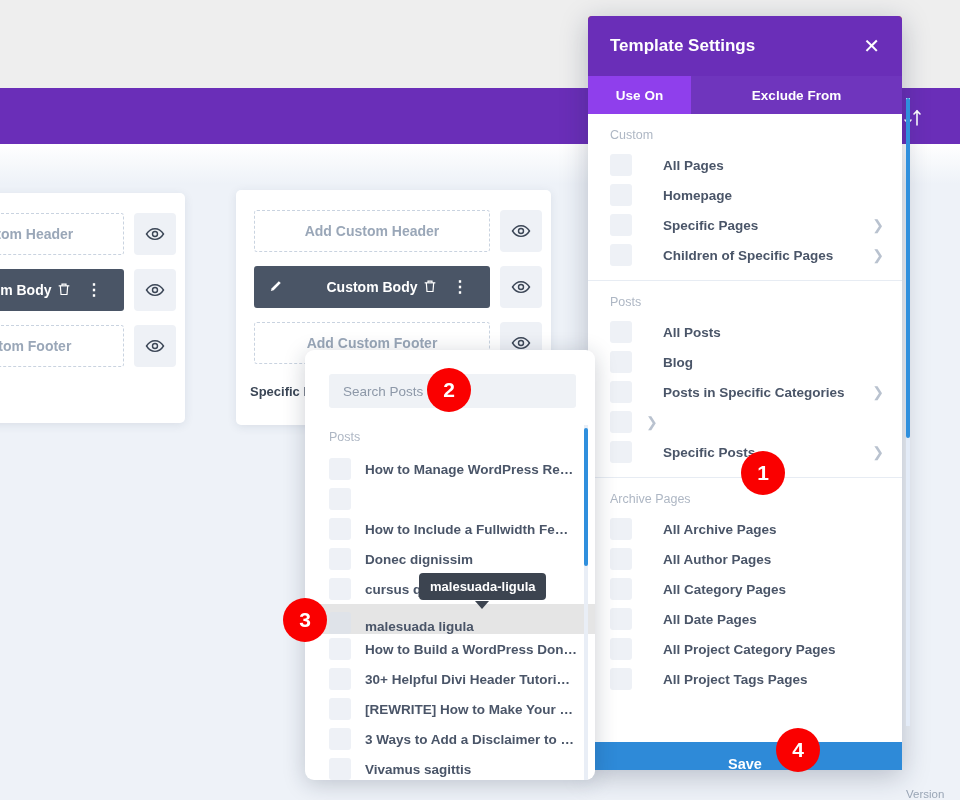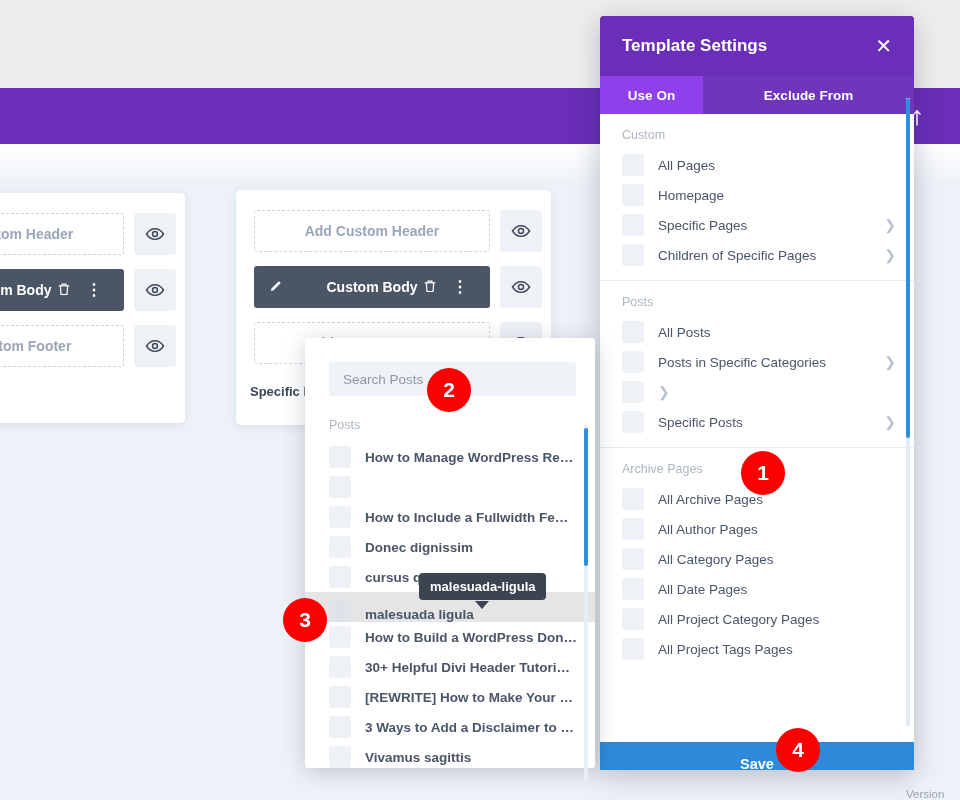--- a/index.html
+++ b/index.html
@@ -55,21 +55,21 @@
   .eye-btn {
     width: 42px; height: 42px; border-radius: 4px; background: #eef1f6;
     display: flex; align-items: center; justify-content: center;
   }
   .card-caption {
     position: absolute; font-size: 13px; font-weight: bold; color: #3b4656;
   }
 
   
   #modal {
-    position: absolute; left: 600px; top: 16px; width: 314px; height: 754px;
+    position: absolute; left: 588px; top: 16px; width: 314px; height: 754px;
     background: #f97316; border-radius: 4px 4px 0 0;
     box-shadow: 0 6px 28px rgba(25,35,60,.26); overflow: hidden;
   }
   #modal-header {
     height: 60px; background: #6a2eb8; display: flex; align-items: center;
     padding: 0 22px; justify-content: space-between;
   }
   #modal-title { color: #ffffff; font-size: 17px; font-weight: bold; }
   #modal-close { color: #ffffff; font-size: 20px; line-height: 1; cursor: pointer; }
 
@@ -90,21 +90,21 @@
   .group-title {
     font-size: 12.5px; color: #aeb7c4; padding: 0 0 8px 22px;
   }
   .opt {
     height: 30px; display: flex; align-items: center; padding: 0 18px 0 22px;
   }
   .cbx {
     width: 22px; height: 22px; border-radius: 3px; background: #eef1f6;
     flex: none; margin-right: 14px;
   }
-  .opt-label { font-size: 13.5px; color: #4a5568; font-weight: normal; flex: 1; }
+  .opt-label { font-size: 13.5px; color: #4a5568; font-weight: bold; flex: 1; margin-left: 17px; }
   .chev { color: #b9c2cf; font-size: 14px; }
 
   
   #modal-scroll-track {
     position: absolute; left: 906px; top: 98px; width: 4px; height: 628px;
     background: #e3ebf7;
   }
   #modal-scroll-thumb {
     position: absolute; left: 906px; top: 98px; width: 4px; height: 340px;
     background: #2f8fdd; border-radius: 2px;
@@ -116,22 +116,22 @@
     display: flex; align-items: center; justify-content: center; cursor: pointer;
   }
 
   #version-label {
     position: absolute; left: 862px; top: 788px;
     font-size: 11.5px; color: #9aa6b6; margin-left: 44px;
   }
 
   
   #search-popover {
-    position: absolute; left: 305px; top: 338px; width: 290px; height: 430px;
-    background: #ffffff; border-radius: 3px;
+    position: absolute; left: 305px; top: 350px; width: 290px; height: 430px;
+    background: #ffffff; border-radius: 9px;
     box-shadow: 0 4px 22px rgba(25,35,60,.22); overflow: hidden;
   }
   #search-input {
     position: absolute; left: 24px; top: 24px; width: 247px; height: 34px;
     background: #eff2f6; border: none; border-radius: 3px;
     padding: 0 14px; font-size: 13.5px; color: #8d98a8;
     font-family: "Liberation Sans", sans-serif;
   }
   #search-input::placeholder { color: #8d98a8; }
   #posts-group-title {
@@ -354,20 +354,24 @@
       </div>
 
       <div class="group">
         <div class="group-title">Posts</div>
         <div class="opt">
           <span class="cbx"></span>
           <span class="opt-label">All Posts</span>
         </div>
         <div class="opt">
           <span class="cbx"></span>
+          <span class="opt-label">Blog</span>
+        </div>
+        <div class="opt">
+          <span class="cbx"></span>
           <span class="opt-label">Posts in Specific Categories</span>
           <span class="chev">❯</span>
         </div>
         <div class="opt">
           <span class="cbx"></span>
           <span class="chev">❯</span>
         </div>
         <div class="opt">
           <span class="cbx"></span>
           <span class="opt-label">Specific Posts</span>

